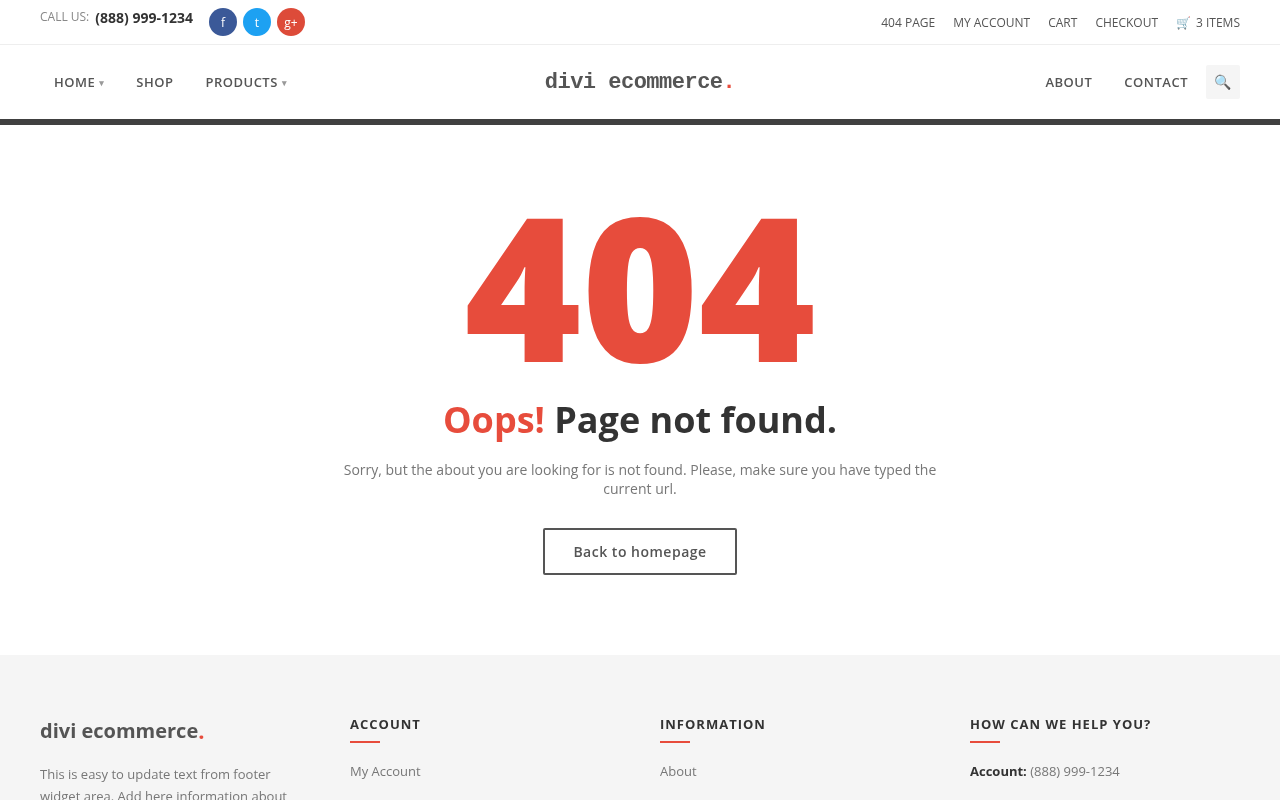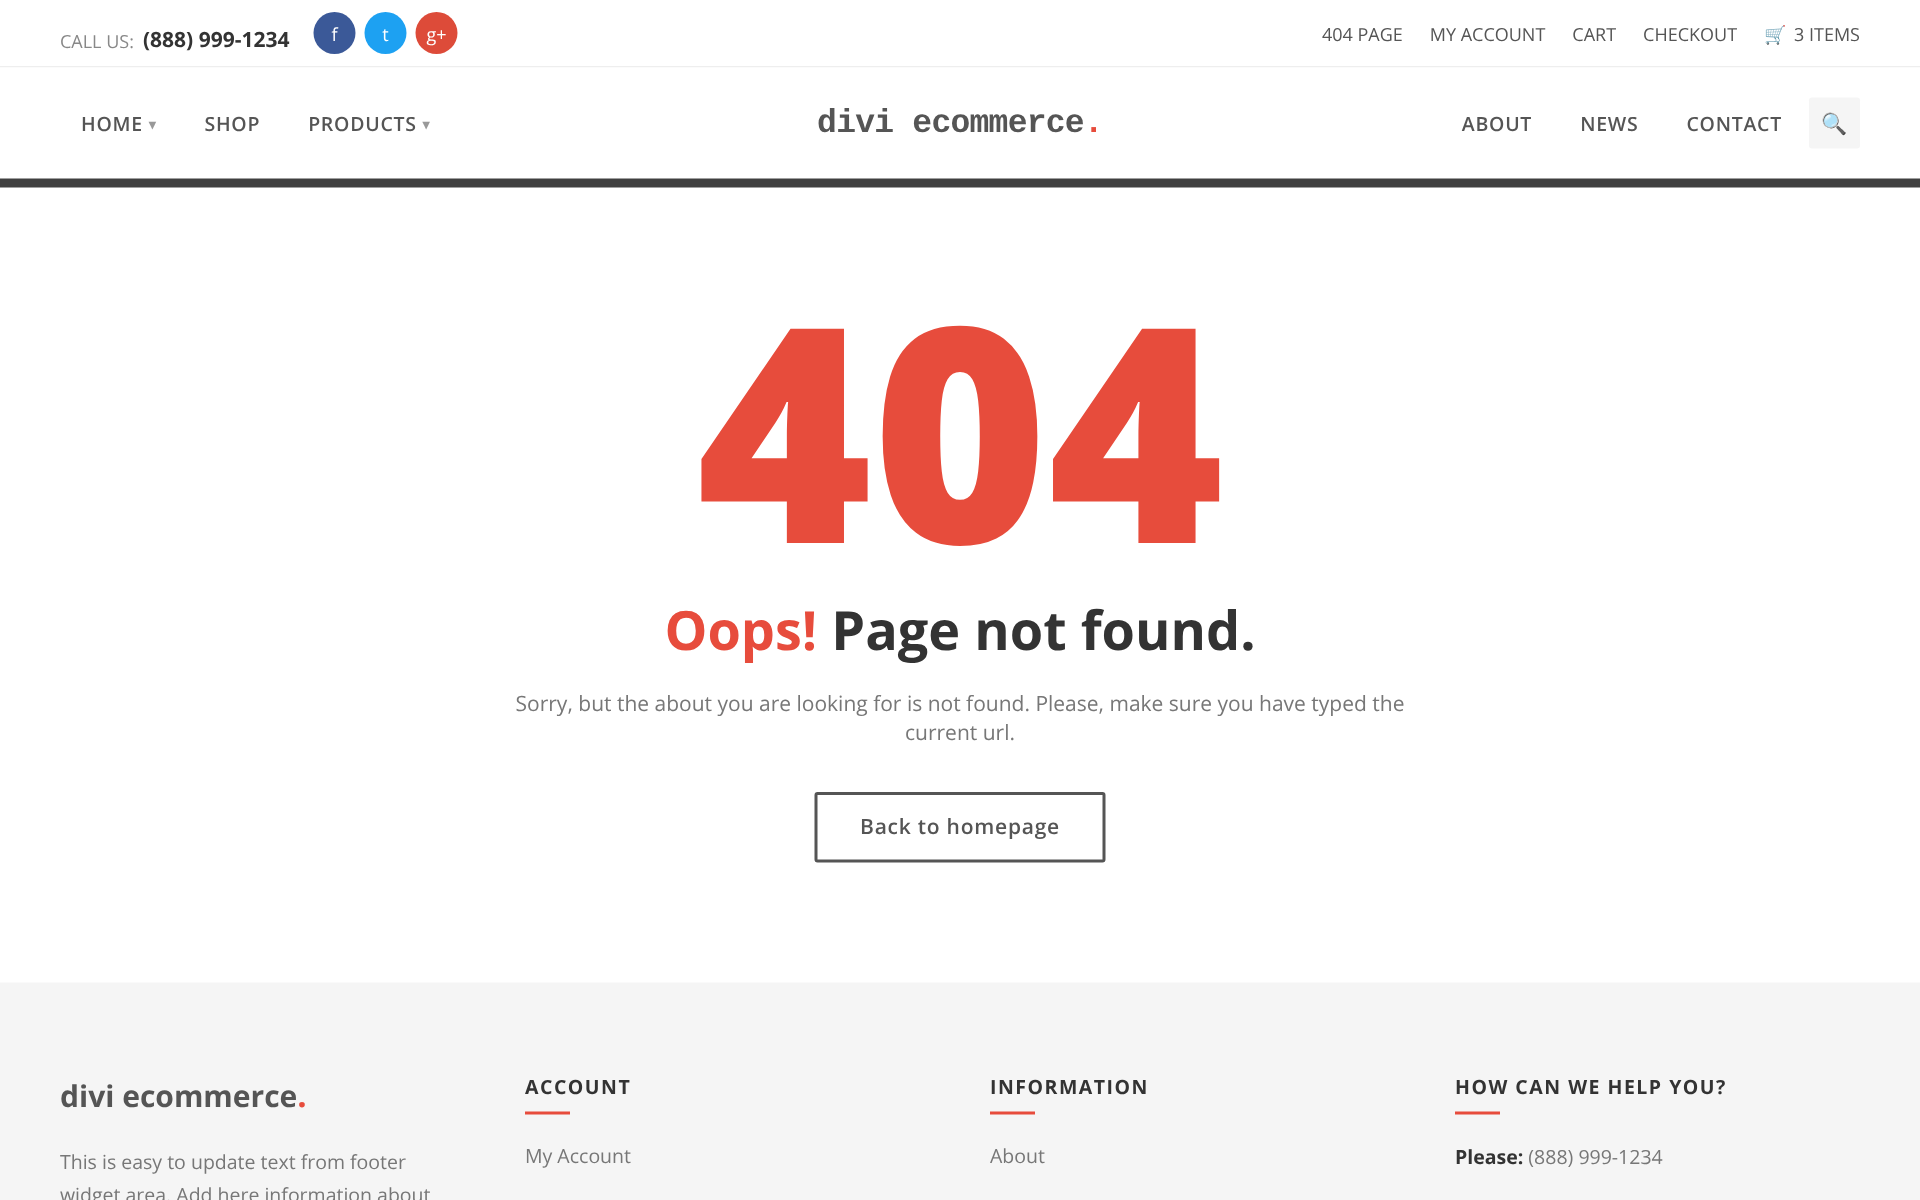--- a/index.html
+++ b/index.html
@@ -7,21 +7,21 @@
 
     
     .top-bar {
       background: #fff;
       border-bottom: 1px solid #eee;
       padding: 8px 40px;
       display: flex;
       align-items: center;
       justify-content: space-between;
     }
-    .top-bar-left { display: flex; align-items: flex-end; gap: 6px; font-size: 12px; color: #888; }
+    .top-bar-left { display: flex; align-items: flex-start; gap: 6px; font-size: 12px; color: #888; }
     .top-bar-left .phone { color: #333; font-weight: 700; font-size: 14px; }
     .social-icons { display: flex; gap: 6px; margin-left: 10px; }
     .social-icon {
       width: 28px; height: 28px; border-radius: 50%;
       display: flex; align-items: center; justify-content: center;
       font-size: 12px; color: #fff; text-decoration: none; cursor: pointer;
     }
     .social-fb { background: #3b5998; }
     .social-tw { background: #1da1f2; }
     .social-gp { background: #dd4b39; }
@@ -200,21 +200,20 @@
   <div class="logo-center">
     <span class="logo-text">
       <span class="divi">divi</span>
       <span> </span>
       <span class="ecomm">ecommerce</span><span class="footer-logo-dot">.</span>
     </span>
   </div>
 
   <div class="nav-right">
     <a class="nav-item" href="#">ABOUT</a>
-    <a class="nav-item" href="#">NEWS</a>
     <a class="nav-item" href="#">CONTACT</a>
     <button class="search-btn">
       <span>🔍</span>
     </button>
   </div>
 </nav>
 
 <section class="hero-404">
   <div class="error-number">404</div>
   <h1 class="error-heading">
@@ -250,20 +249,20 @@
       <ul>
         <li><a href="#">About</a></li>
 
       </ul>
     </div>
 
     <div class="footer-col">
       <h4>HOW CAN WE HELP YOU?</h4>
       <div class="footer-divider"></div>
       <div class="help-row">
-        <span class="help-label">Please:</span>
+        <span class="help-label">Account:</span>
         <span>(888) 999-1234</span>
       </div>
 
     </div>
 
   </div>
 </footer>
 
 </body></html>

